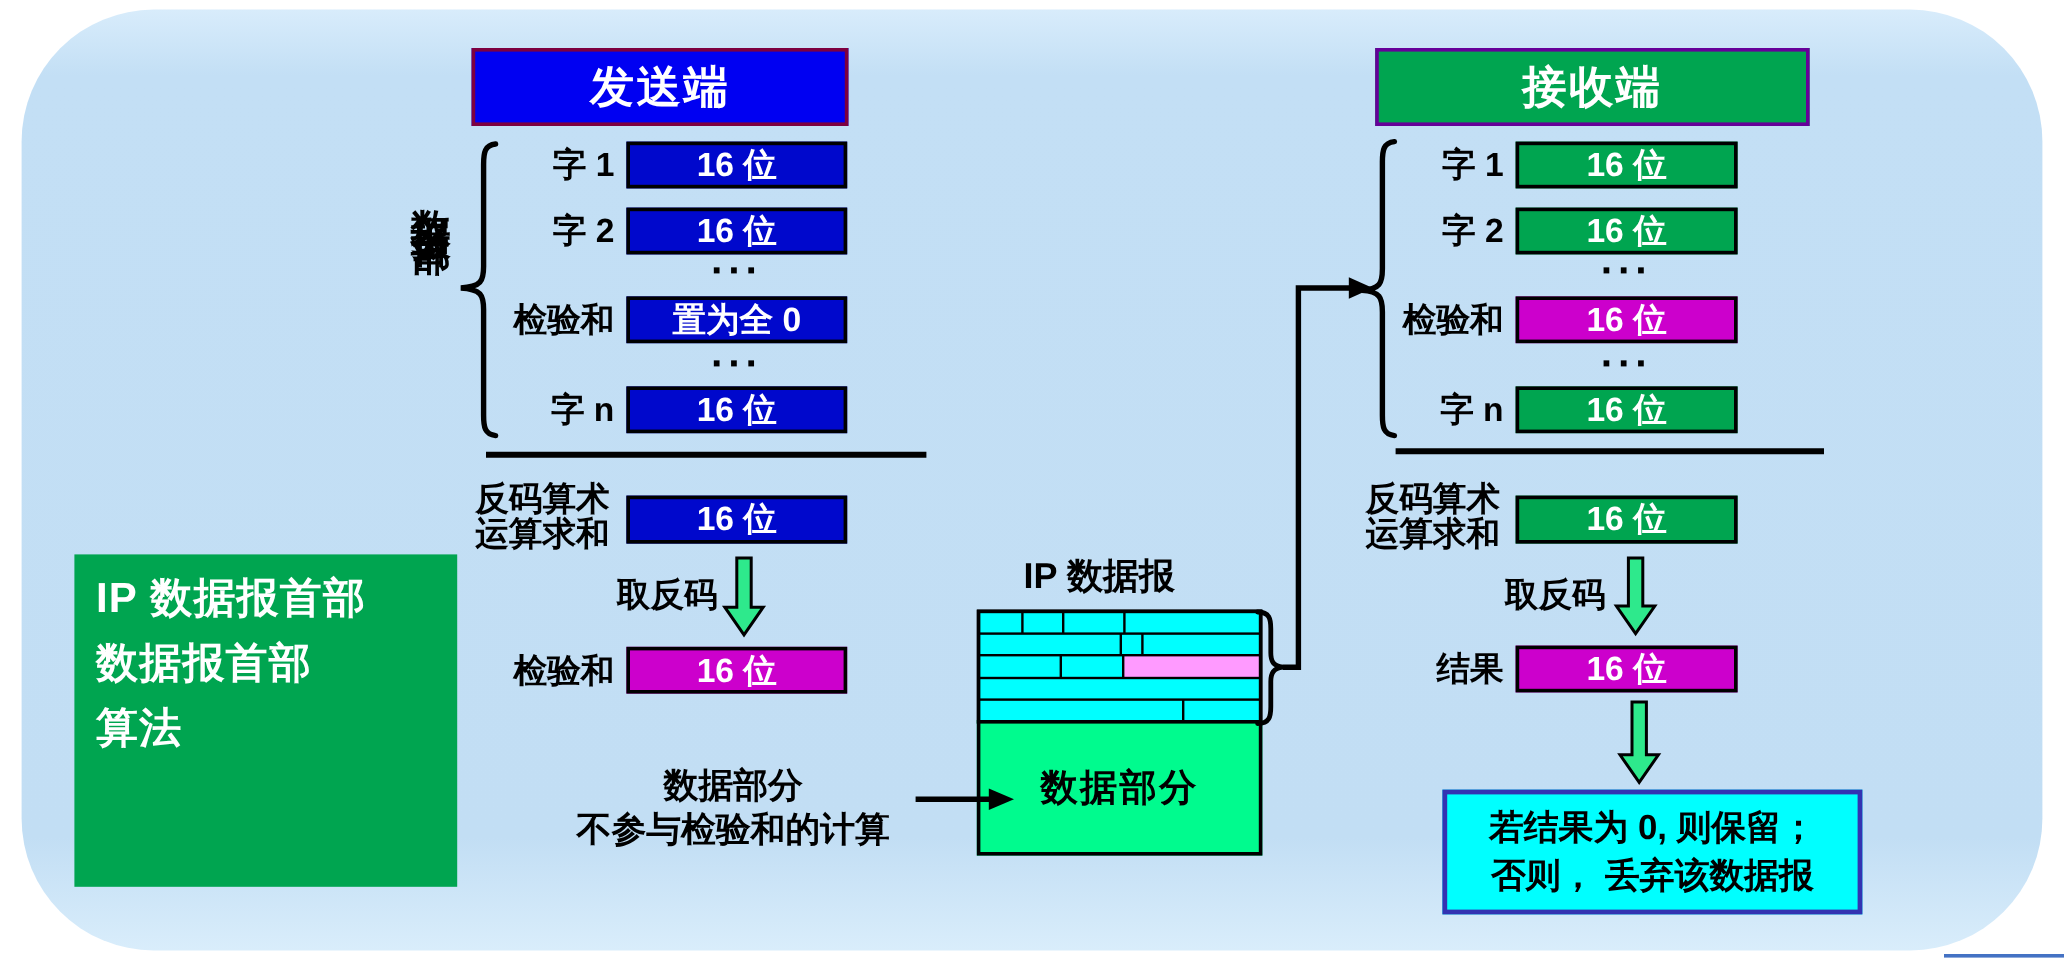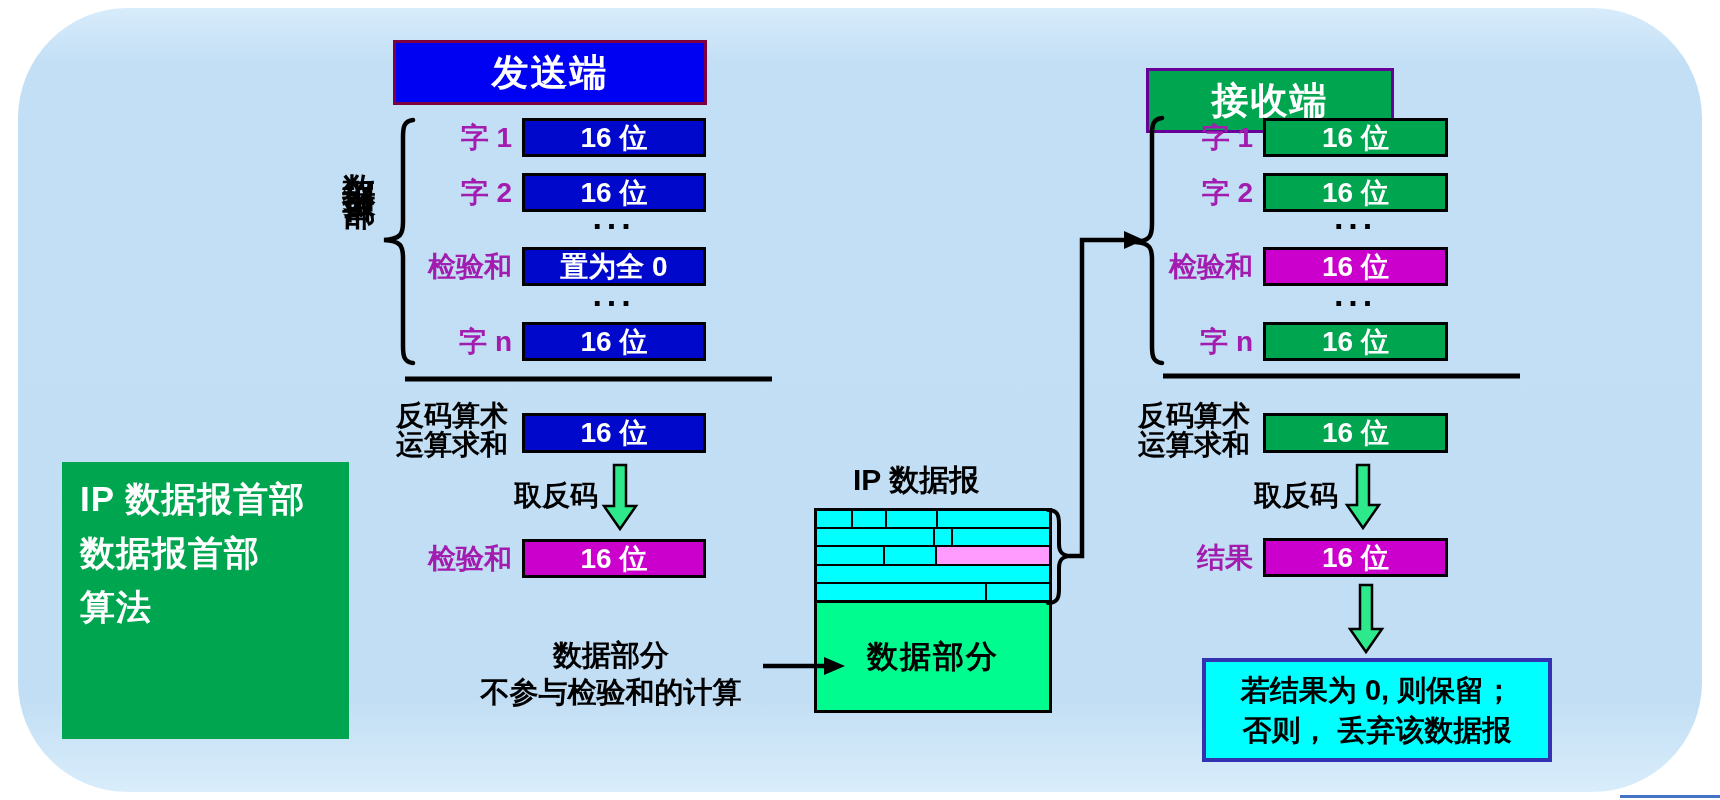--- a/index.html
+++ b/index.html
@@ -18,49 +18,49 @@
   .abs { position: absolute; }
   svg.overlay { position: absolute; left: 0; top: 0; width: 1720px; height: 800px; pointer-events: none; }
 
   
   .col-header {
     display: flex; align-items: center; justify-content: center;
     color: #ffffff; font-size: 37px; letter-spacing: 2px;
   }
   .hdr-send { left: 393px; top: 40px; width: 314px; height: 65px;
     background: #0000F2; border: 3px solid #7D0040; }
-  .hdr-recv { left: 1146px; top: 40px; width: 248px; height: 65px;
-    background: #00A550; border: 3px solid #660099; margin-top: 28px; }
+  .hdr-recv { left: 1146px; top: 40px; width: 362px; height: 65px;
+    background: #00A550; border: 3px solid #660099; }
 
   
   .wbox {
     display: flex; align-items: center; justify-content: center;
     color: #ffffff; font-size: 28px; border: 3px solid #000000;
   }
   .wbox.blue { background: #0008CC; }
   .wbox.green { background: #00A550; }
   .wbox.magenta { background: #CC00CC; }
   .rlabel {
     display: flex; align-items: center; justify-content: flex-end;
-    color: #a21caf; font-size: 28px; 
+    color: #000000; font-size: 28px; 
   }
   .dots {
     display: flex; align-items: center; justify-content: center;
     color: #000000; font-size: 34px; letter-spacing: 3px; height: 24px;
   }
   .two-line { color: #000000; font-size: 28px; text-align: right; line-height: 29px; }
 
   .vlabel {
     writing-mode: vertical-rl; text-orientation: upright;
     color: #000000; font-size: 33px; letter-spacing: 5px;
   }
 
   
   .info-panel {
-    left: 62px; top: 462px; width: 287px; height: 277px;
+    left: 62px; top: 462px; width: 319px; height: 277px;
     background: #00A550; color: #ffffff; font-size: 35px;
     line-height: 54px; padding: 10px 5px 0 18px; letter-spacing: 1px;
   }
 
   
   .dg-title { color: #000000; font-size: 30px; }
   .ip-grid {
     left: 814px; top: 508px; width: 238px; height: 95px;
     background: #000000; border: 3px solid #000000;
     display: flex; flex-direction: column; gap: 2px;

